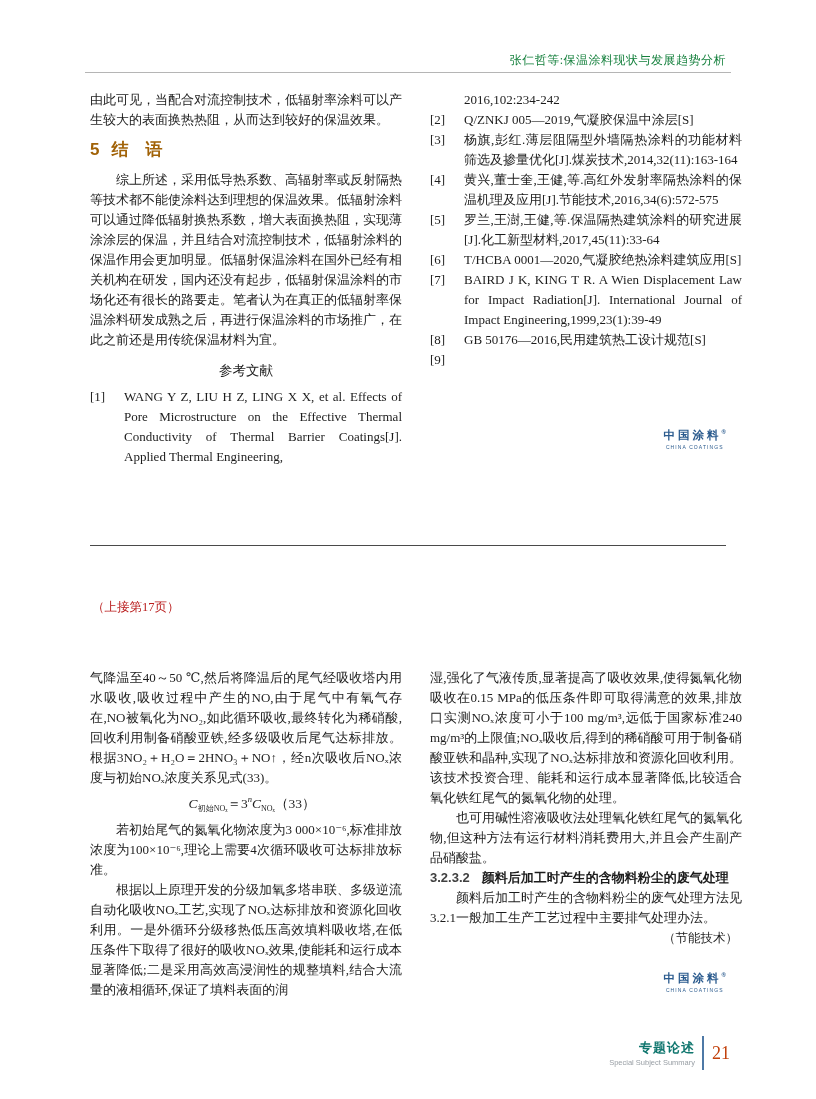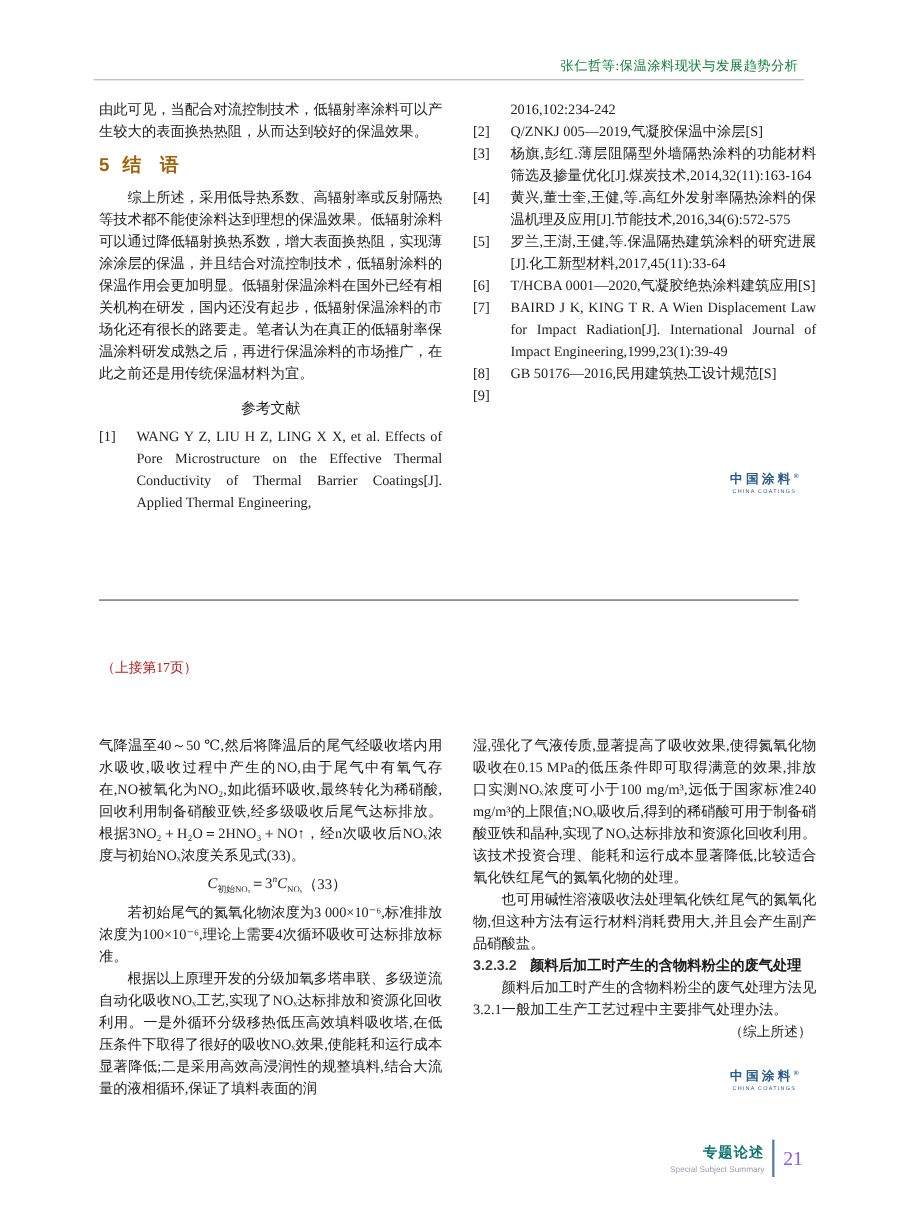--- a/index.html
+++ b/index.html
@@ -155,21 +155,21 @@
     color: #9aa0a6;
     margin-top: 1px;
   }
   .footer-bar {
     width: 2px;
     height: 34px;
     background: #4E79A6;
     margin-right: 8px;
     flex: none;
   }
-  .footer-page { font-size: 18px; color: #8b5cf6; }
+  .footer-page { font-size: 18px; color: #c2410c; }
 </style>
 </head>
 <body>
 
 <div class="page">
 
   <div class="header-text">张仁哲等:保温涂料现状与发展趋势分析</div>
   <div class="header-rule"></div>
 
   <div class="two-col top-section">
@@ -239,21 +239,21 @@
       <p class="para indent">若初始尾气的氮氧化物浓度为3 000×10⁻⁶,标准排放浓度为100×10⁻⁶,理论上需要4次循环吸收可达标排放标准。</p>
       <p class="para indent">根据以上原理开发的分级加氧多塔串联、多级逆流自动化吸收NOₓ工艺,实现了NOₓ达标排放和资源化回收利用。一是外循环分级移热低压高效填料吸收塔,在低压条件下取得了很好的吸收NOₓ效果,使能耗和运行成本显著降低;二是采用高效高浸润性的规整填料,结合大流量的液相循环,保证了填料表面的润</p>
     </div>
     <div class="col">
       <p class="para">湿,强化了气液传质,显著提高了吸收效果,使得氮氧化物吸收在0.15 MPa的低压条件即可取得满意的效果,排放口实测NOₓ浓度可小于100 mg/m³,远低于国家标准240 mg/m³的上限值;NOₓ吸收后,得到的稀硝酸可用于制备硝酸亚铁和晶种,实现了NOₓ达标排放和资源化回收利用。该技术投资合理、能耗和运行成本显著降低,比较适合氧化铁红尾气的氮氧化物的处理。</p>
       <p class="para indent">也可用碱性溶液吸收法处理氧化铁红尾气的氮氧化物,但这种方法有运行材料消耗费用大,并且会产生副产品硝酸盐。</p>
       <div class="subsection-heading">
         <span class="subsec-num">3.2.3.2</span><span class="subsec-title">颜料后加工时产生的含物料粉尘的废气处理</span>
       </div>
       <p class="para indent">颜料后加工时产生的含物料粉尘的废气处理方法见3.2.1一般加工生产工艺过程中主要排气处理办法。</p>
-      <div class="tbc-note">（综上所述）</div>
+      <div class="tbc-note">（节能技术）</div>
     </div>
   </div>
 
   <div class="logo logo-2">
     <div class="logo-cn"><span>中国涂料</span><span class="logo-mark">®</span></div>
     <div class="logo-en">CHINA COATINGS</div>
   </div>
 
   <div class="footer">
     <div class="footer-labels">

